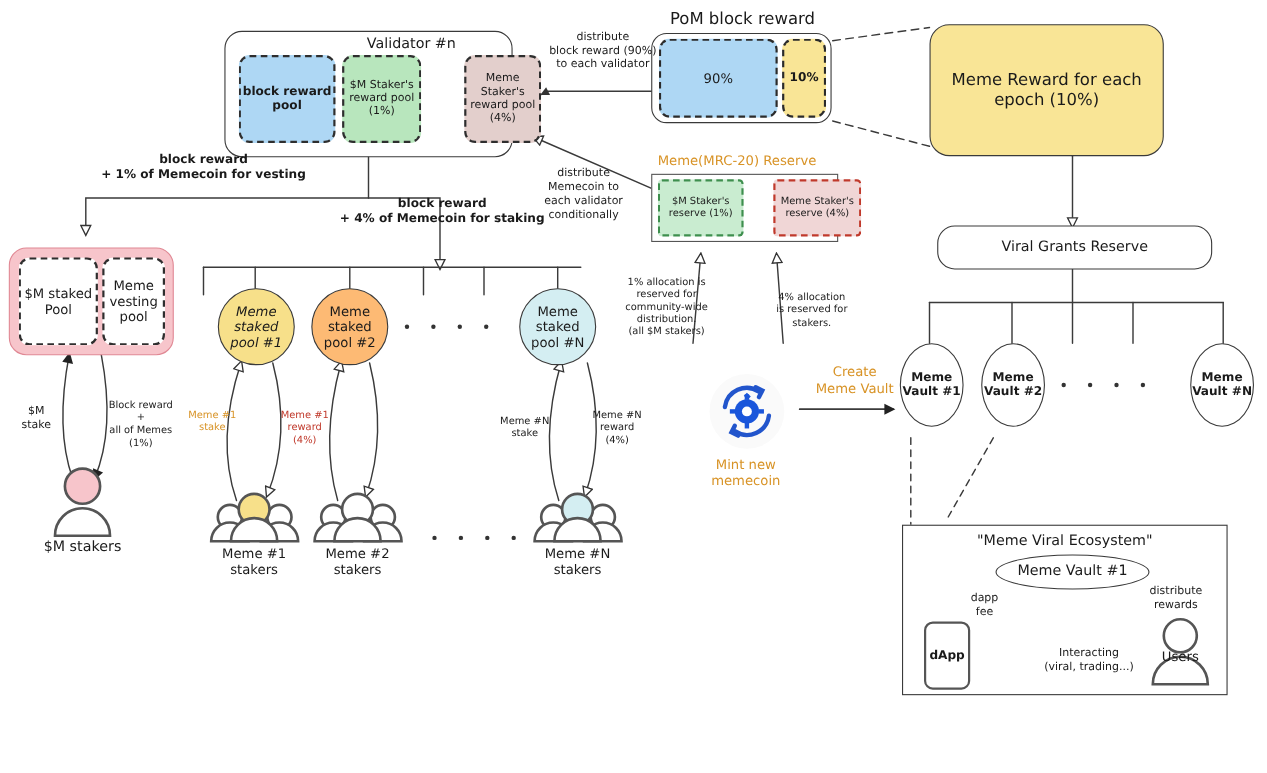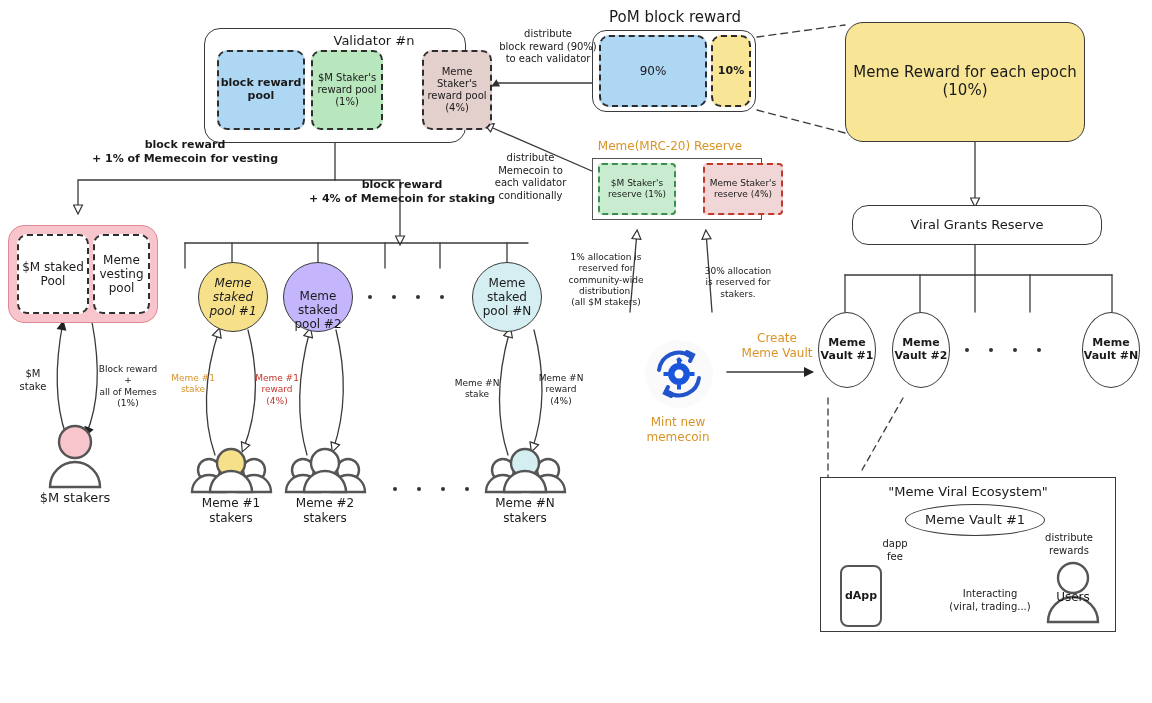--- a/index.html
+++ b/index.html
@@ -126,21 +126,21 @@
   <div class="node rbox" style="left:592px;top:30px;width:164px;height:82px;border-radius:14px;"></div>
   <div class="node t12" style="left:599px;top:35px;width:108px;height:72px;background:#aed7f4;
               border:2px dashed #2b2b2b;border-radius:10px;">
     <span>90%</span>
   </div>
   <div class="node t11" style="left:711px;top:35px;width:40px;height:72px;background:#f9e596;
               border:2px dashed #2b2b2b;border-radius:10px;">
     <span>10%</span>
   </div>
 
-  <div class="node t15" style="left:845px;top:22px;width:240px;height:120px;background:#f9e596;
+  <div class="node t15" style="left:845px;top:22px;width:213px;height:120px;background:#f9e596;
               border:1.8px solid #3a3a3a;border-radius:18px;">
     <span>Meme Reward
 for each epoch
 (10%)</span>
   </div>
 
   <div class="node rbox t13" style="left:852px;top:205px;width:250px;height:40px;">
     <span>Viral Grants Reserve</span>
   </div>
 
@@ -169,21 +169,21 @@
     <span>Meme
 vesting
 pool</span>
   </div>
 
   <div class="node circle t12" style="left:198px;top:262px;width:70px;height:70px;background:#f7e08a;font-style:italic;">
     <span>Meme
 staked
 pool #1</span>
   </div>
-  <div class="node circle t12" style="left:283px;top:262px;width:70px;height:70px;background:#c4b5fd;align-items:flex-end;">
+  <div class="node circle t12" style="left:283px;top:262px;width:70px;height:70px;background:#fdba74;">
     <span>Meme
 staked
 pool #2</span>
   </div>
   <div class="node circle t12" style="left:472px;top:262px;width:70px;height:70px;background:#d4eef2;">
     <span>Meme
 staked
 pool #N</span>
   </div>
   <div class="dots" style="left:368px;top:295px;">
@@ -319,21 +319,21 @@
 
   <div class="txt t11" style="left:282px;top:178px;width:240px;">block reward
 + 4% of Memecoin for staking</div>
 
   <div class="txt t9" style="left:556px;top:252px;width:100px;">1% allocation is
 reserved for
 community-wide
 distribution.
 (all $M stakers)</div>
 
-  <div class="txt t9" style="left:690px;top:266px;width:96px;">30% allocation
+  <div class="txt t9" style="left:690px;top:266px;width:96px;">4% allocation
 is reserved for
 stakers.</div>
 
   <div class="txt t10" style="left:8px;top:368px;width:50px;">$M
 stake</div>
 
   <div class="txt t9" style="left:90px;top:364px;width:76px;">Block reward
 +
 all of Memes
 (1%)</div>

